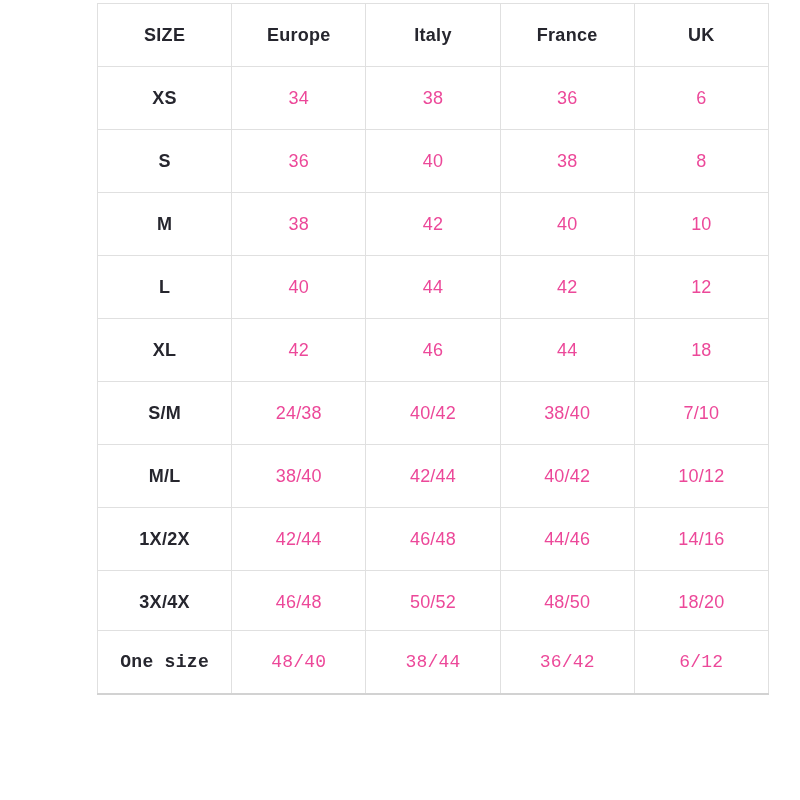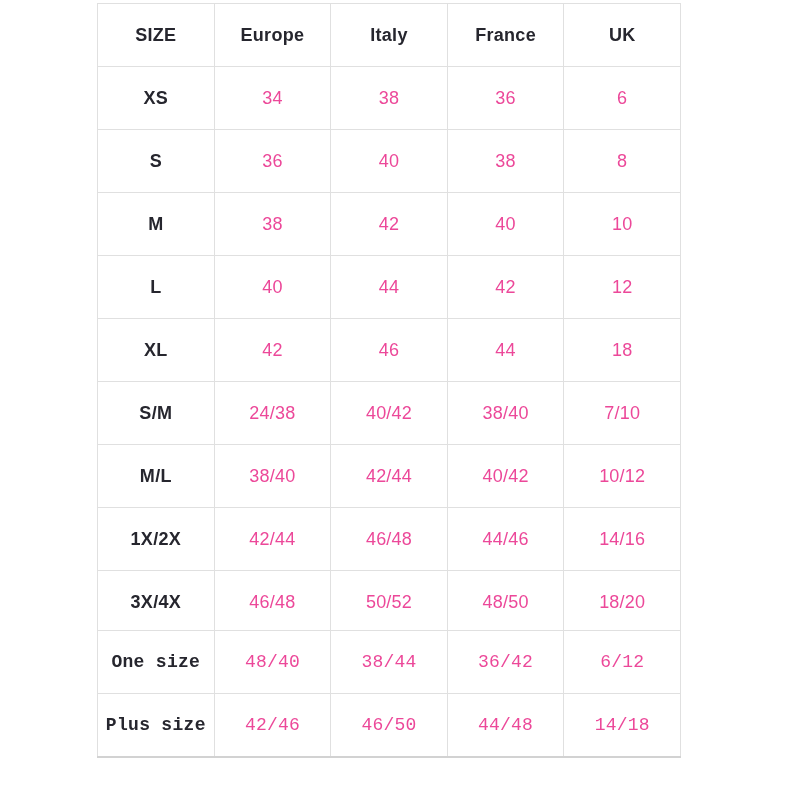--- a/index.html
+++ b/index.html
@@ -11,21 +11,21 @@
     position: relative;
     width: 800px;
     height: 800px;
     background: #ffffff;
     font-family: "Liberation Sans", sans-serif;
     overflow: hidden;
   }
   table.size-table {
     position: absolute;
     left: 97px;
-    width: 584px;
+    width: 672px;
     border-collapse: collapse;
     table-layout: fixed;
     background: #ffffff;
   }
   table.size-table.main { top: 3px; }
   table.size-table.special { top: 630px; font-family: Liberation Mono, monospace; }
   table.size-table th,
   table.size-table td {
     border: 1px solid #e0e0e0;
     height: 62px;
@@ -134,23 +134,16 @@
 
   <table class="size-table special">
     <tbody>
       <tr>
         <td class="label">One size</td>
         <td class="value">48/40</td>
         <td class="value">38/44</td>
         <td class="value">36/42</td>
         <td class="value">6/12</td>
       </tr>
-      <tr>
-        <td class="label">Plus size</td>
-        <td class="value">42/46</td>
-        <td class="value">46/50</td>
-        <td class="value">44/48</td>
-        <td class="value">14/18</td>
-      </tr>
     </tbody>
   </table>
 
 </div>
 
 </body></html>

